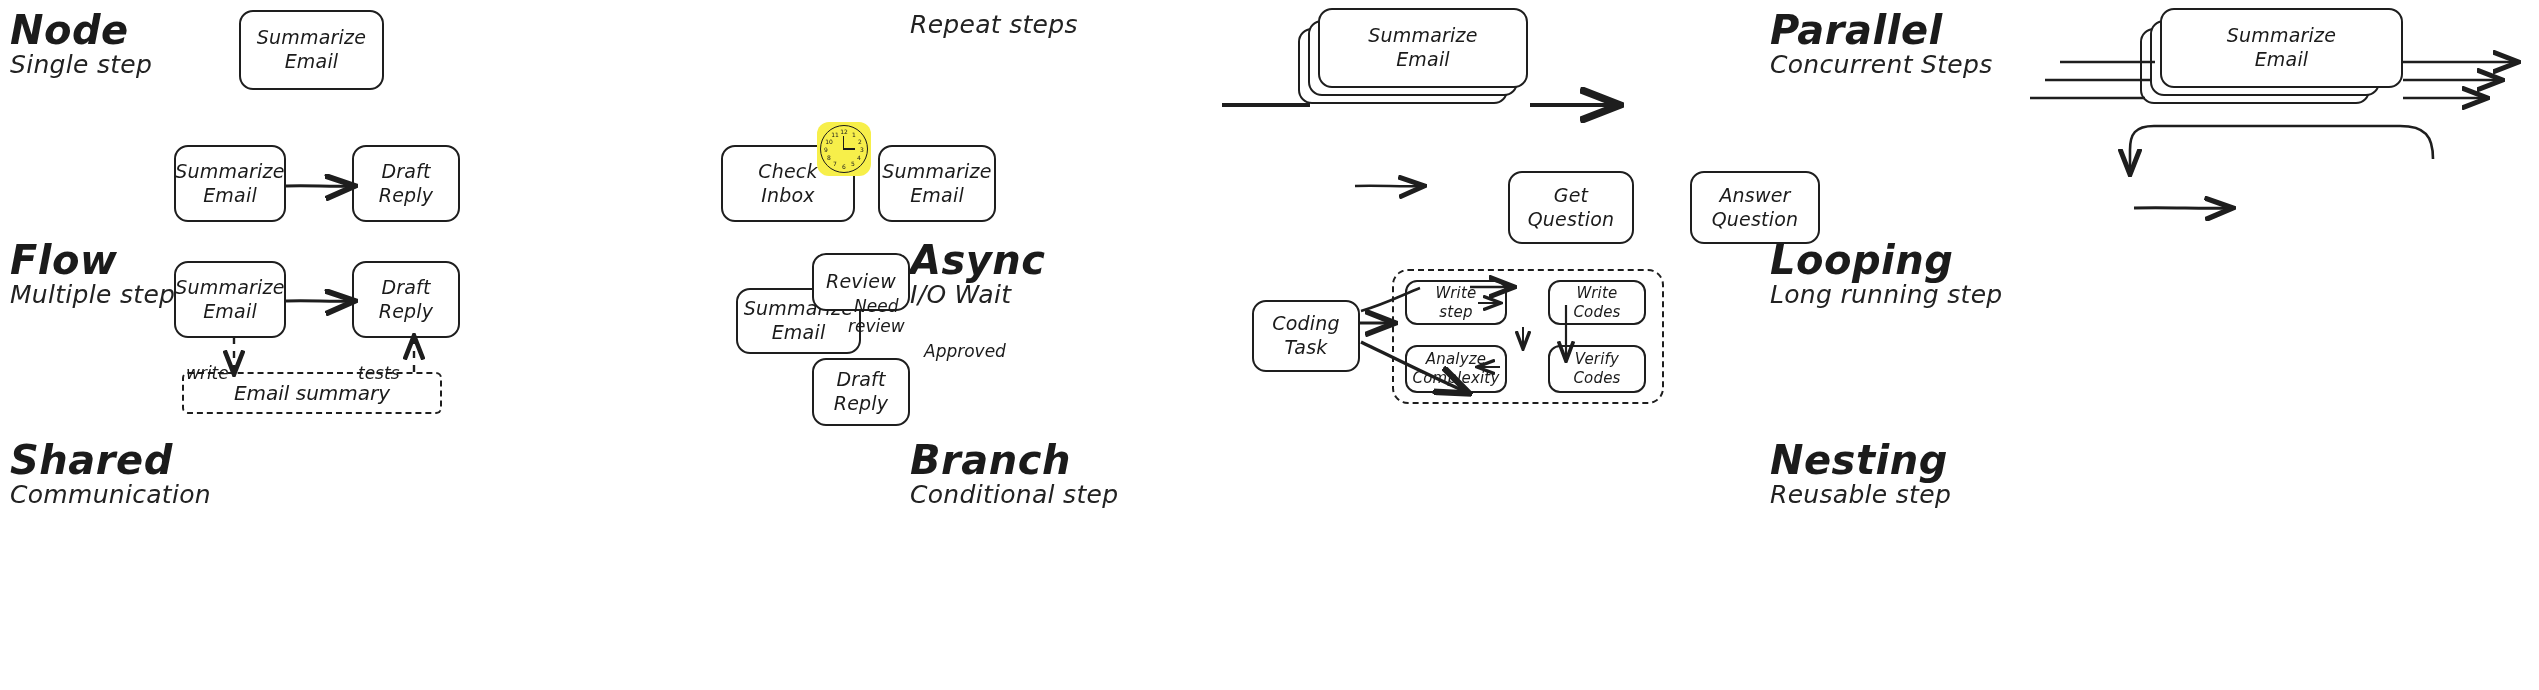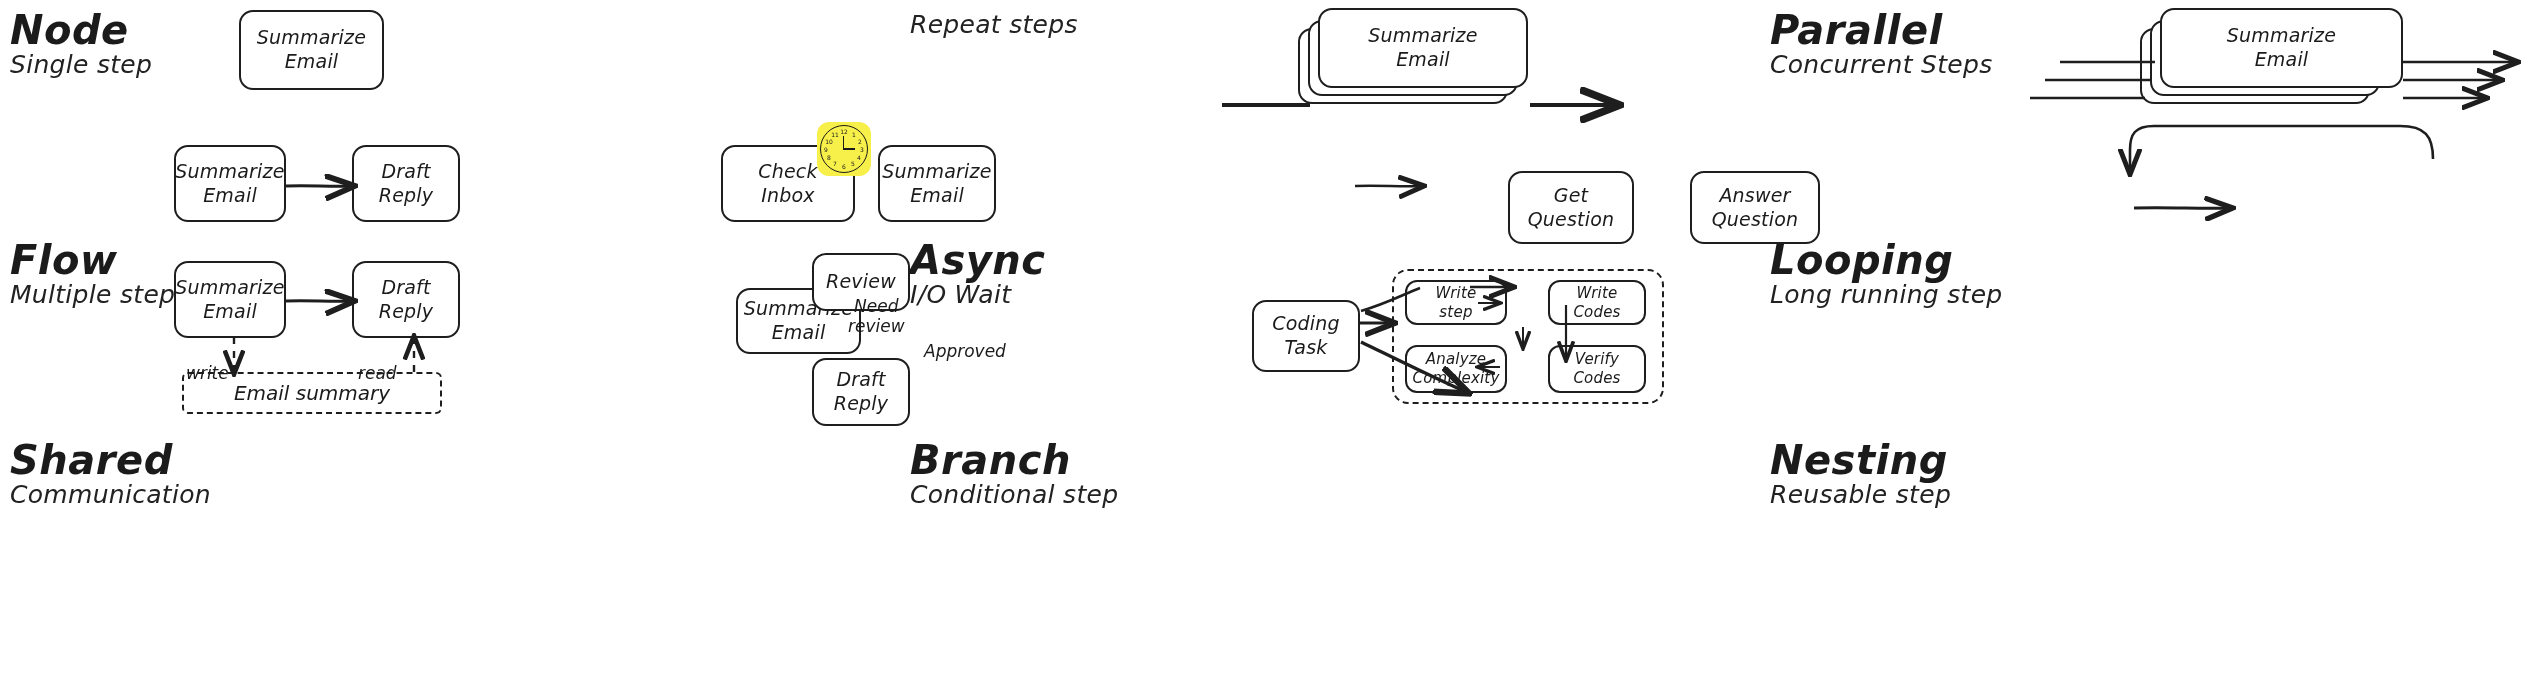--- a/index.html
+++ b/index.html
@@ -297,21 +297,21 @@
     <div class="node" style="left:352px;top:-169px;width:108px;height:77px;">
       <span>
         <span class="tx">Draft</span>
         <span class="tx">Reply</span>
       </span>
     </div>
     <div class="dashbox" style="left:182px;top:-58px;width:260px;height:42px;">
       <span>Email summary</span>
     </div>
     <div class="elabel" style="left:186px;top:-86px;">write</div>
-    <div class="elabel" style="left:358px;top:-86px;">read</div>
+    <div class="elabel" style="left:358px;top:-86px;">tests</div>
   </div>
 
   <div class="cell col1 row2">
     <div class="label-block">
       <div class="title">Branch</div>
       <div class="subtitle">Conditional step</div>
     </div>
     <div class="node" style="left:-164px;top:-142px;width:125px;height:66px;">
       <span>
         <span class="tx">Summarize</span>

